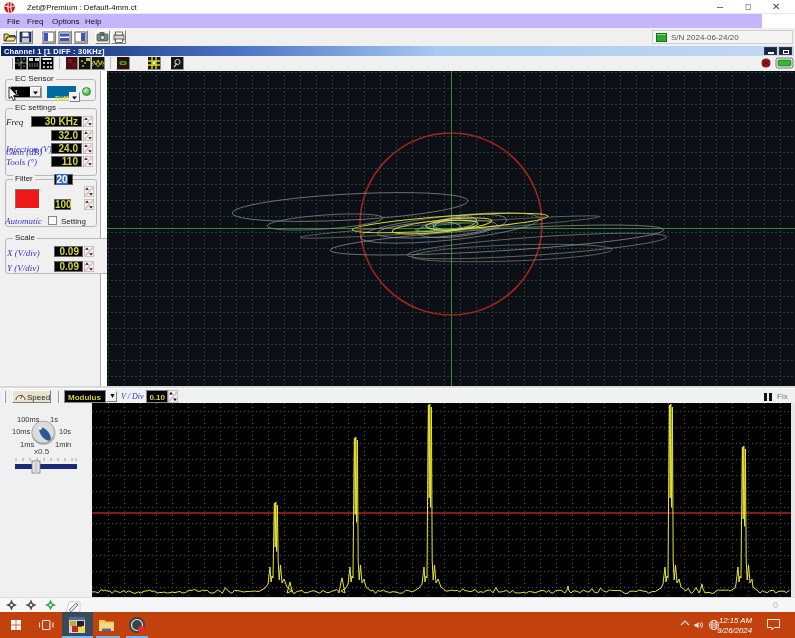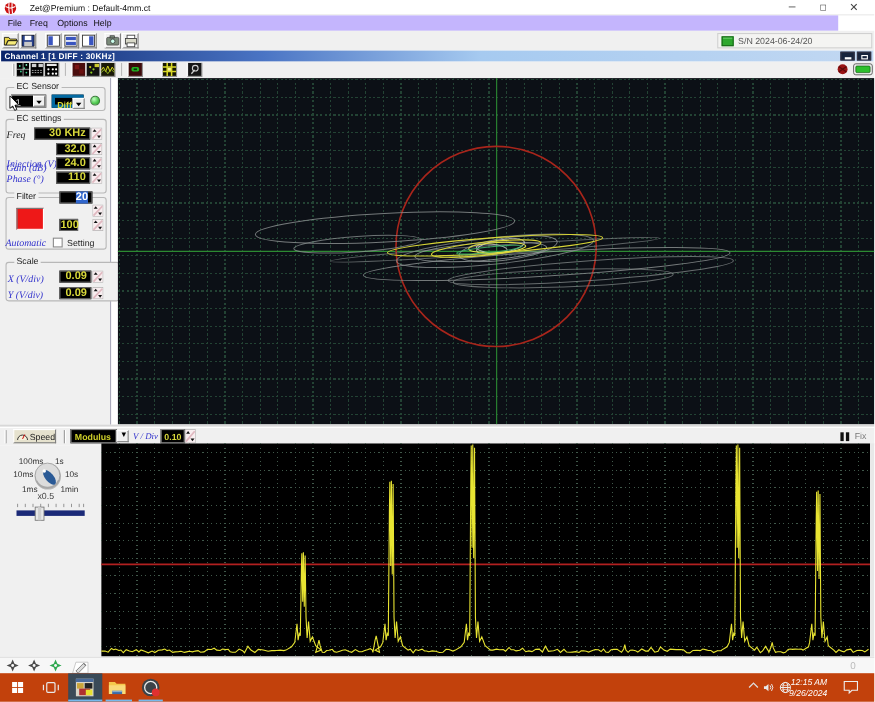--- a/index.html
+++ b/index.html
@@ -207,47 +207,47 @@
   <span class="grouplabel">EC Sensor</span>
 </div>
 <div class="abs" style="left:10px;top:86px;width:32px;height:12px;border:1px solid #999;background:#000;">
   <span class="abs" style="left:3px;top:1px;color:#ccc;font-size:9px;">1</span>
   <div class="abs btn3d" style="left:19px;top:0px;width:11px;height:10px;">
       <svg width="9" height="9" style="position:absolute;left:0;top:0">
         <path d="M2 3.5 L7 3.5 L4.5 6.5 Z" fill="#000"></path>
       </svg>
     </div>
 </div>
-<div class="abs" style="left:47px;top:86px;width:29px;height:12px;border:3px solid #0369a1;background:#000;">
+<div class="abs" style="left:47px;top:86px;width:29px;height:12px;border:6px solid #0369a1;background:#000;">
   <span class="abs" style="left:2px;top:2px;color:#d8d83a;font-size:8px;font-weight:bold;">Diff</span>
   <div class="abs btn3d" style="left:16px;top:0px;width:11px;height:10px;">
       <svg width="9" height="9" style="position:absolute;left:0;top:0">
         <path d="M2 3.5 L7 3.5 L4.5 6.5 Z" fill="#000"></path>
       </svg>
     </div>
 </div>
 <div class="abs" style="left:82px;top:87px;width:9px;height:9px;border-radius:50%;background:radial-gradient(circle at 35% 30%, #c0ffc0, #55cc55 55%, #2a9a2a);border:1px solid #3a7a3a;"></div>
 
 <div class="groupbox" style="left:5px;top:108px;width:92px;height:68px;background:#f0f0f0;">
   <span class="grouplabel">EC settings</span>
 </div>
 <span class="abs blklbl" style="left:6px;top:117px;color:#222;">Freq</span>
 <div class="field" style="left:31px;top:116px;width:51px;height:11px;font-size:10px;line-height:10px;">30 KHz</div>
 <span class="abs blklbl" style="left:6px;top:131px;margin-top:16px;">Gain (dB)</span>
 <div class="field" style="left:51px;top:130px;width:31px;height:11px;font-size:10px;line-height:10px;">32.0</div>
 <span class="abs blklbl" style="left:6px;top:144px;">Injection (V)</span>
 <div class="field" style="left:51px;top:143px;width:31px;height:11px;font-size:10px;line-height:10px;">24.0</div>
-<span class="abs blklbl" style="left:6px;top:157px;">Phase (°)</span>
+<span class="abs blklbl" style="left:6px;top:157px;">Tools (°)</span>
 <div class="field" style="left:51px;top:156px;width:31px;height:11px;font-size:10px;line-height:10px;">110</div>
 
 <div class="groupbox" style="left:5px;top:179px;width:92px;height:48px;background:#f0f0f0;padding-left:12px;">
   <span class="grouplabel">Filter</span>
 </div>
 <div class="abs" style="left:15px;top:189px;width:25px;height:20px;background:#ee1818;border:1px solid #777;border-right-color:#fff;border-bottom-color:#fff;"></div>
-<div class="field" style="left:54px;top:174px;width:30px;height:11px;font-size:10px;line-height:10px;"><span style="background:#3166cc;color:#fff;">20</span></div>
+<div class="field" style="left:54px;top:174px;width:19px;height:11px;font-size:10px;line-height:10px;text-align:center;"><span style="background:#3166cc;color:#fff;">20</span></div>
 <div class="field" style="left:54px;top:199px;width:17px;height:11px;font-size:10px;line-height:10px;">100</div>
 <span class="abs blklbl" style="left:5px;top:216px;">Automatic</span>
 <div class="abs" style="left:48px;top:216px;width:9px;height:9px;background:#fff;border:1px solid #888;"></div>
 <span class="abs" style="left:61px;top:217px;font-size:8px;color:#222;">Setting</span>
 
 <div class="groupbox" style="left:5px;top:238px;width:104px;height:36px;background:#f0f0f0;">
   <span class="grouplabel">Scale</span>
 </div>
 <span class="abs blklbl" style="left:7px;top:248px;">X (V/div)</span>
 <div class="field" style="left:54px;top:246px;width:29px;height:11px;font-size:10px;line-height:10px;">0.09</div>

